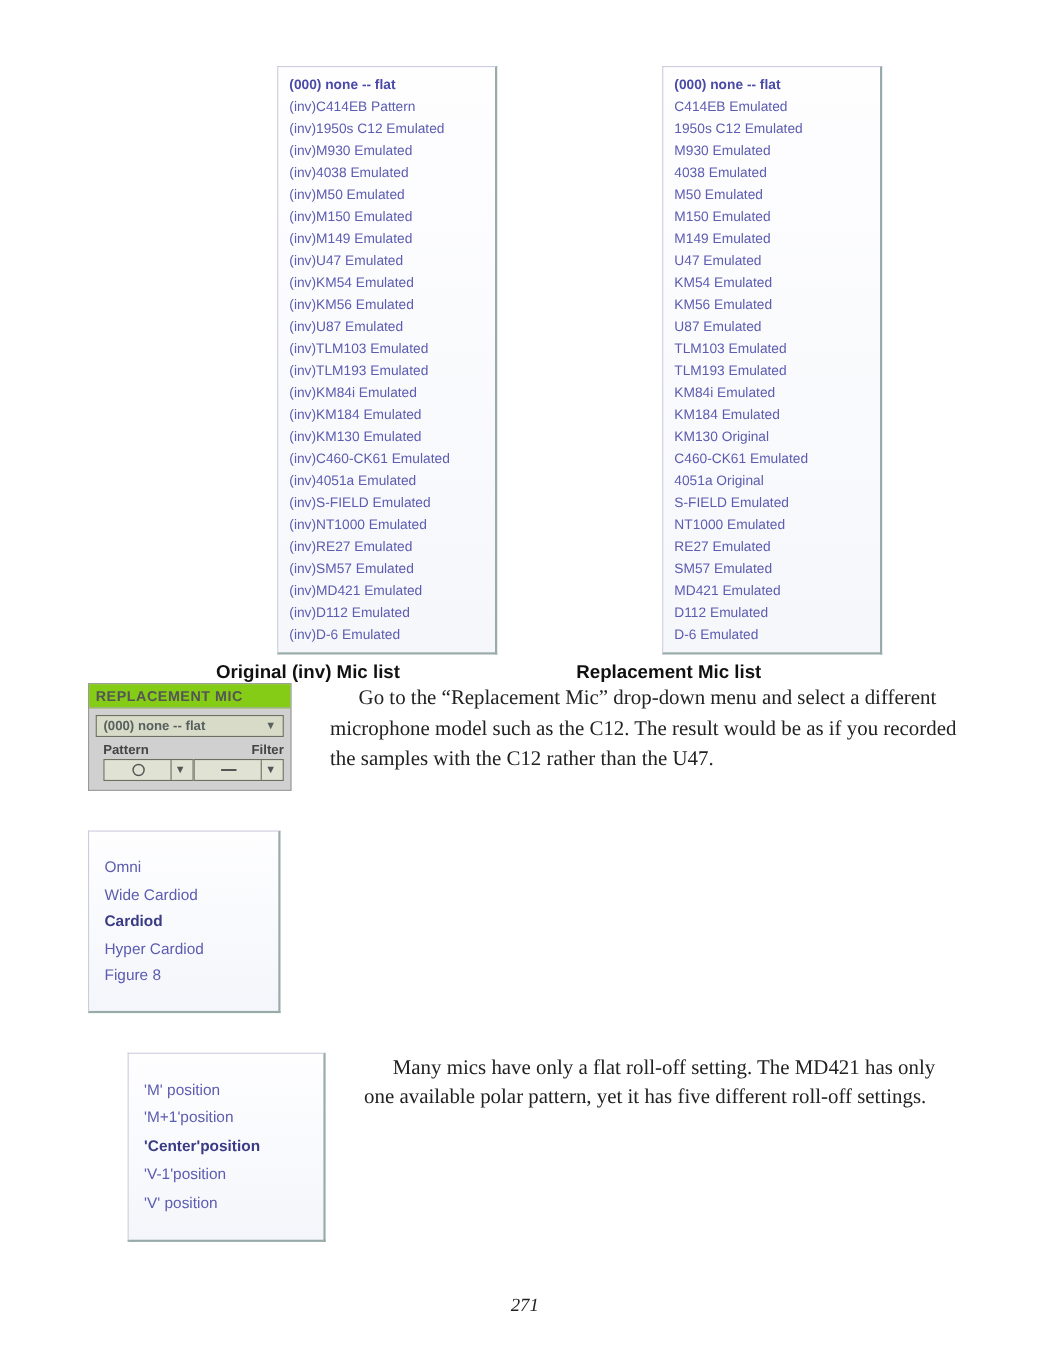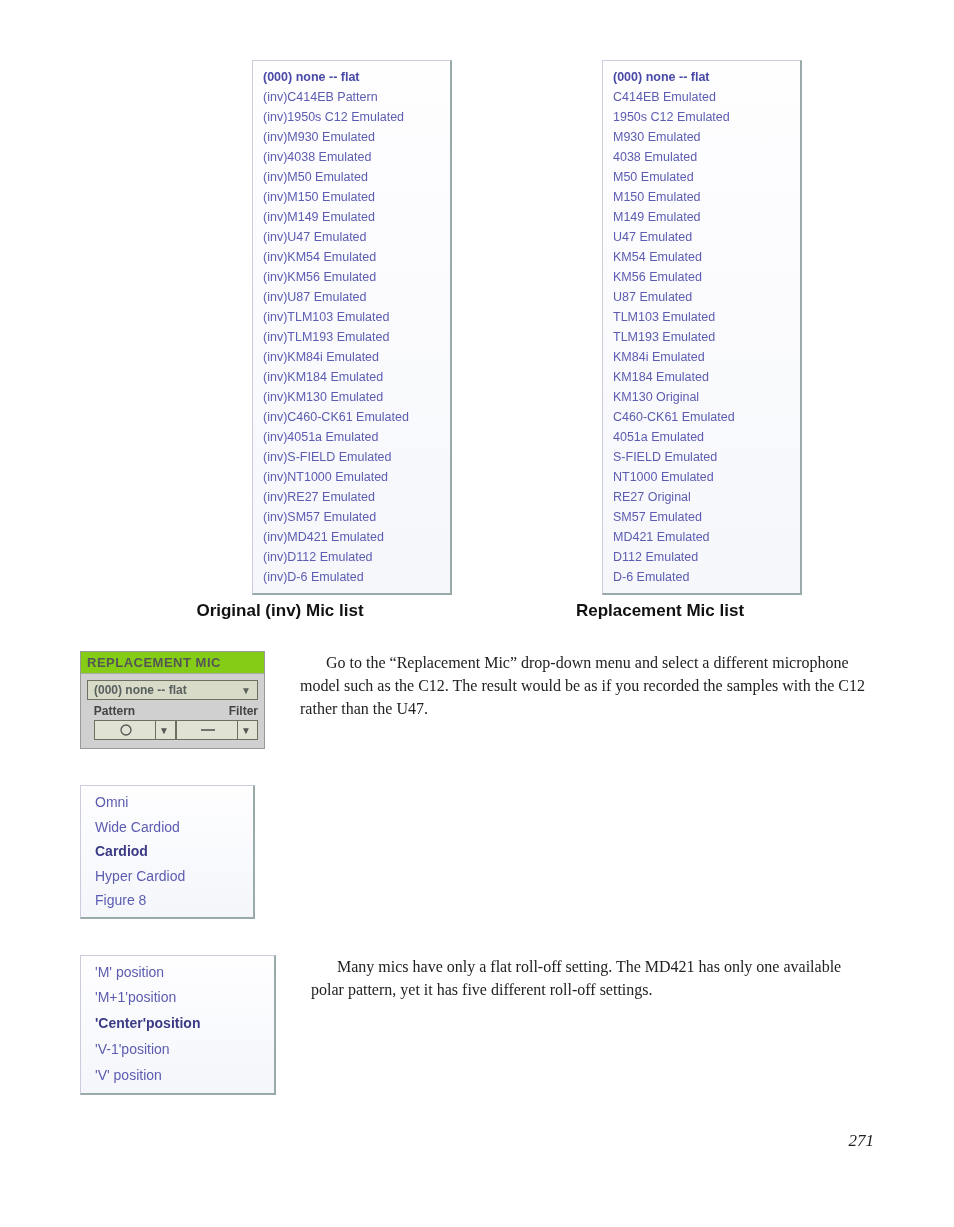--- a/index.html
+++ b/index.html
@@ -30,23 +30,22 @@
     border-top: 1px solid #ccd;
     border-right: 2px solid #9aa;
     border-bottom: 2px solid #9aa;
   }
   .mic-list-box .header-item {
     color: #4949a8;
     font-weight: bold;
   }
   .captions {
     display: flex;
-    gap: 120px;
+    gap: 68px;
     margin-left: 90px;
-    margin-bottom: 30px;
   }
   .caption {
     font-family: "Segoe UI", Arial, sans-serif;
     font-size: 17px;
     font-weight: bold;
     color: #111;
     text-align: center;
     width: 220px;
   }
   .caption + .caption { margin-left: 40px; }
@@ -127,43 +126,43 @@
   .pattern-list-box, .rolloff-list-box {
     background: linear-gradient(#fefeff, #f4f6fb);
     border-left: 1px solid #ccd;
     border-top: 1px solid #ccd;
     border-right: 2px solid #9aa;
     border-bottom: 2px solid #9aa;
     font-family: Verdana, Arial, sans-serif;
     font-size: 14px;
     color: #5c5cb0;
     line-height: 1.75;
-    padding: 4px 14px;
+    padding: 20px 14px;
     width: 175px;
   }
   .pattern-list-box .selected,
   .rolloff-list-box .selected {
     font-weight: bold;
     color: #3a3a85;
   }
-  .rolloff-list-box { width: 196px; line-height: 1.85; }
+  .rolloff-list-box { width: 180px; line-height: 1.85; margin-left: 36px; }
 
   .body-text p {
-    font-size: 16px;
+    font-size: 19px;
     line-height: 1.45;
     color: #222;
     text-indent: 26px;
   }
 
   .page-num {
     font-style: italic;
     font-family: Georgia, serif;
     font-size: 17px;
-    text-align: right;
-    margin-top: 36px;
+    text-align: center;
+    margin-top: 48px;
     color: #222;
   }
 </style>
 </head>
 <body>
 
 <div class="top-lists">
 
   <div class="mic-list-box">
     <div class="header-item">(000) none -- flat</div>
@@ -206,24 +205,24 @@
     <div>U47 Emulated</div>
     <div>KM54 Emulated</div>
     <div>KM56 Emulated</div>
     <div>U87 Emulated</div>
     <div>TLM103 Emulated</div>
     <div>TLM193 Emulated</div>
     <div>KM84i Emulated</div>
     <div>KM184 Emulated</div>
     <div>KM130 Original</div>
     <div>C460-CK61 Emulated</div>
-    <div>4051a Emulated</div>
+    <div>4051a Original</div>
     <div>S-FIELD Emulated</div>
     <div>NT1000 Emulated</div>
-    <div>RE27 Original</div>
+    <div>RE27 Emulated</div>
     <div>SM57 Emulated</div>
     <div>MD421 Emulated</div>
     <div>D112 Emulated</div>
     <div>D-6 Emulated</div>
   </div>
 </div>
 
 <div class="captions">
   <div class="caption">Original (inv) Mic list</div>
   <div class="caption">Replacement Mic list</div>

